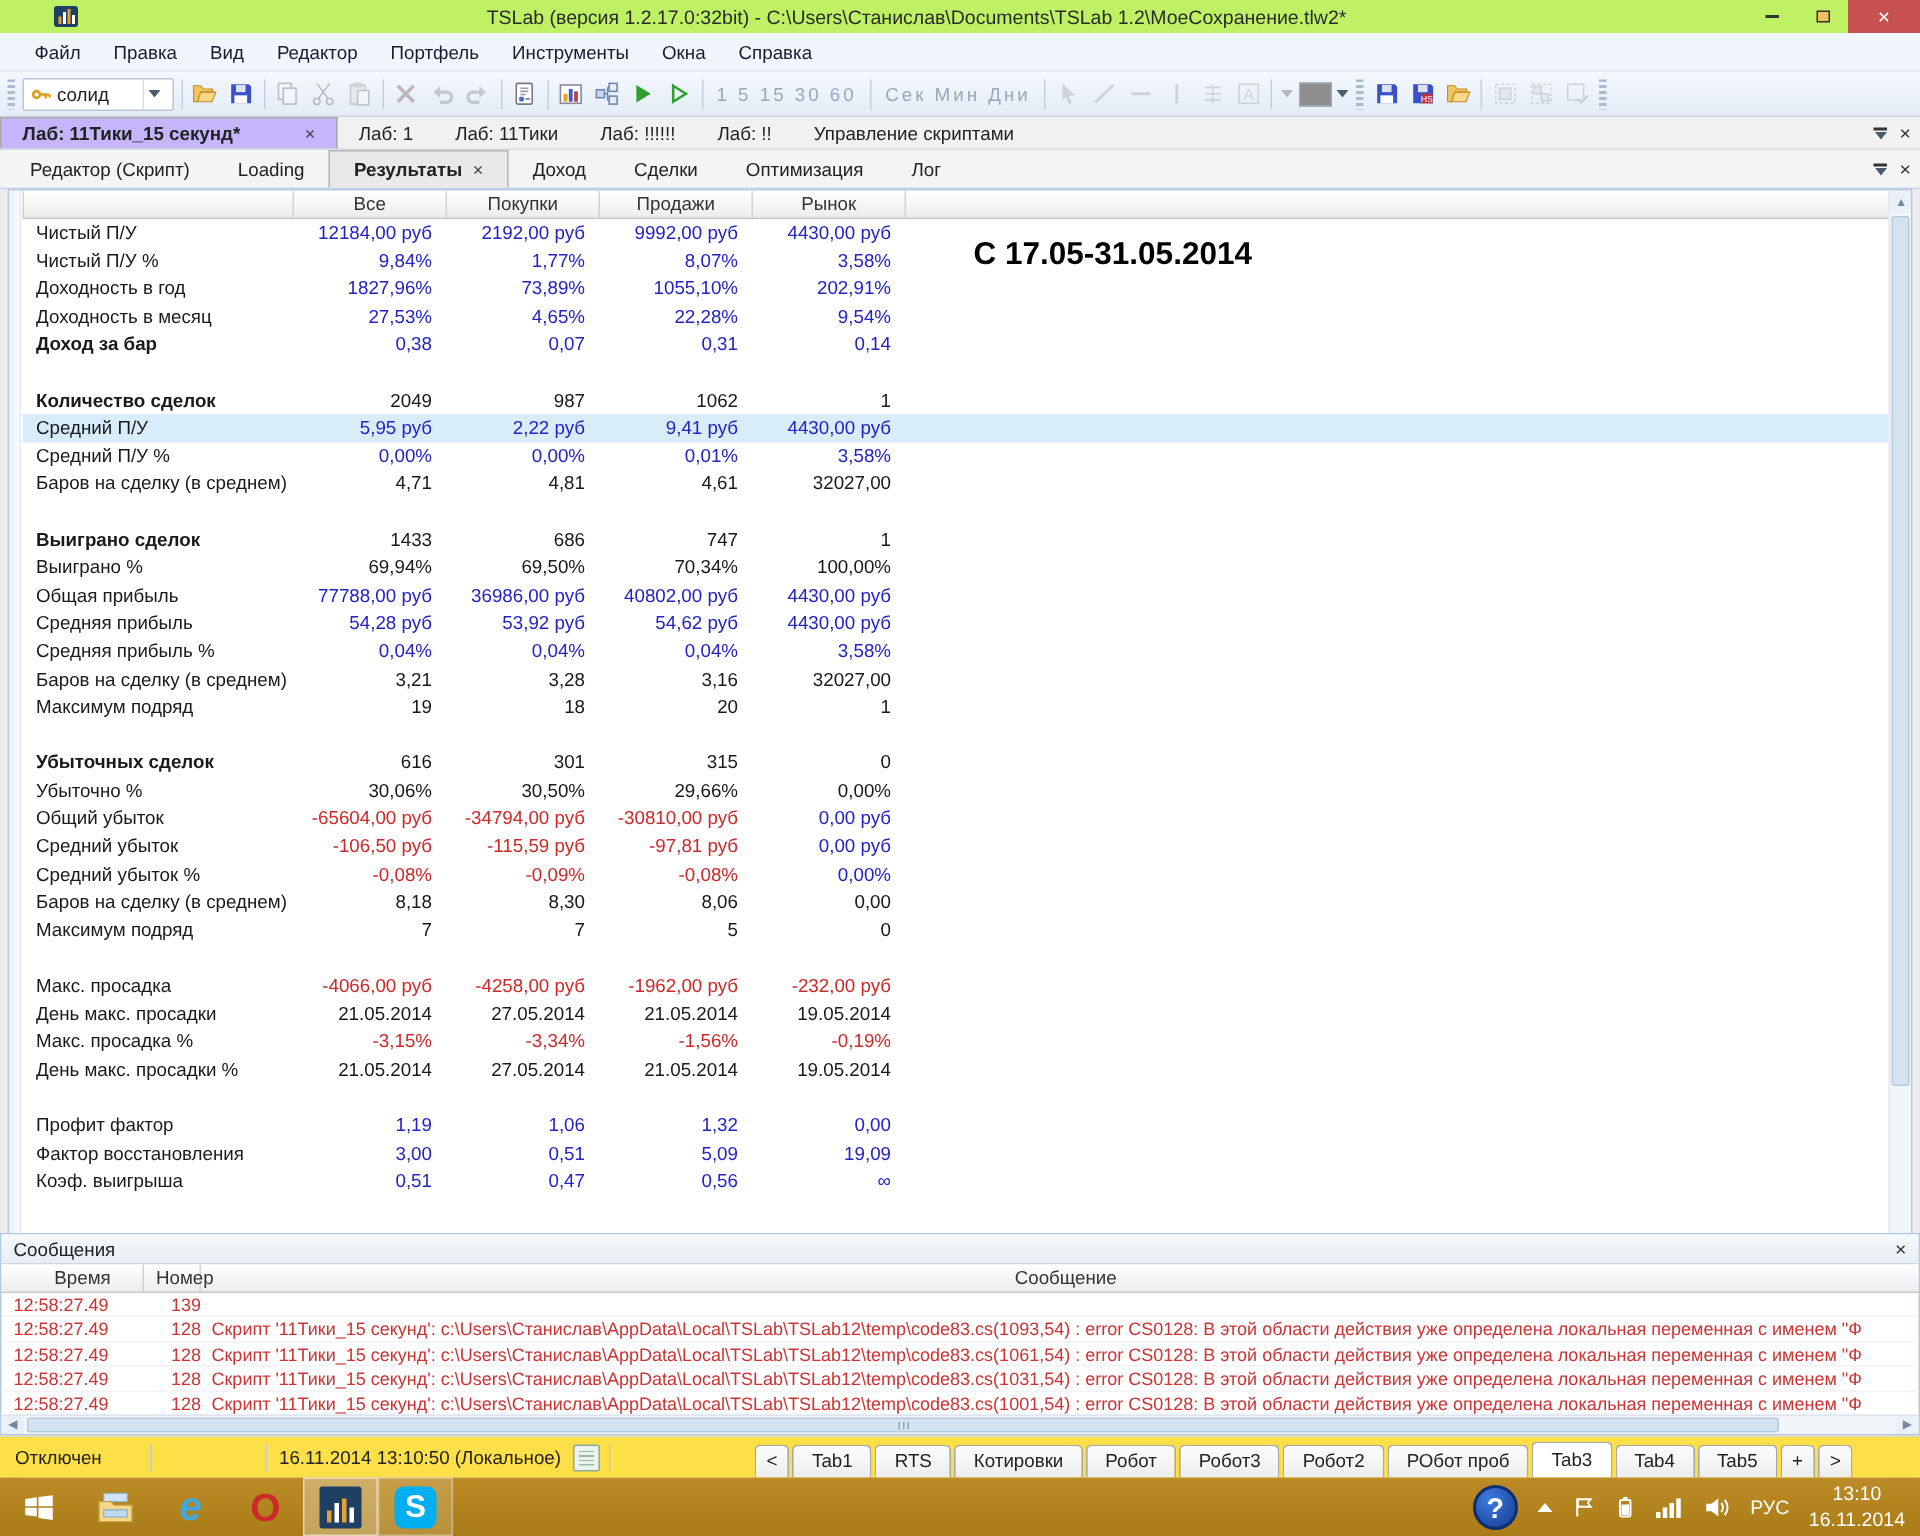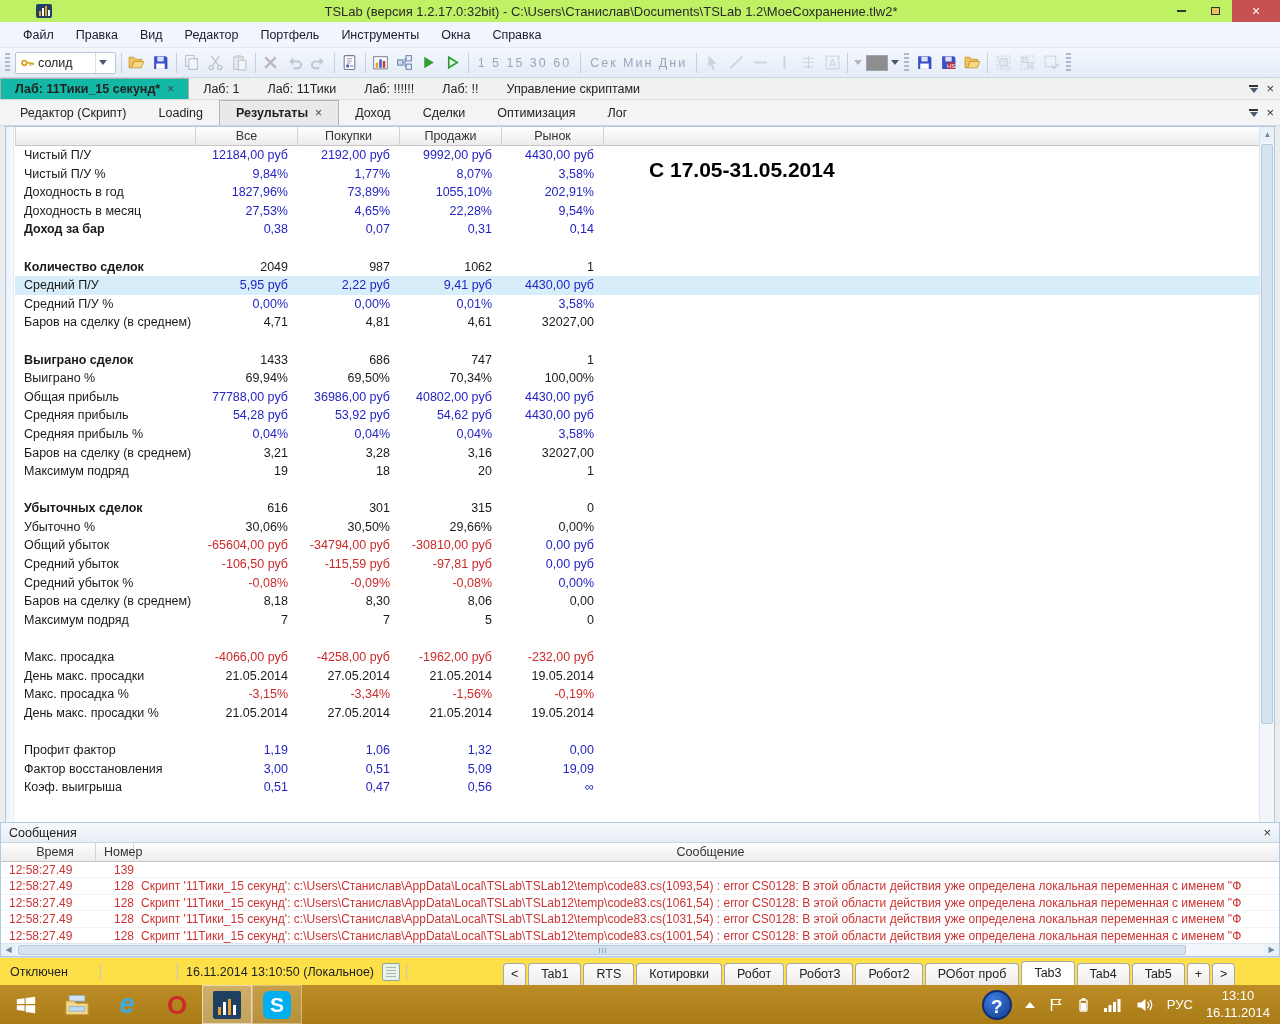--- a/index.html
+++ b/index.html
@@ -38,21 +38,21 @@
   .combo .lbl { margin:0 22px 0 4px; font-size:12.5px; color:#222; }
   .combo .drop { width:16px; height:20px; border-left:1px solid #D5DEE9; display:flex; align-items:center; justify-content:center; }
   .caret { width:0; height:0; border-left:4px solid transparent; border-right:4px solid transparent; border-top:5px solid #4A5A70; }
   .ttext { color:#9AA8B8; font-size:12.5px; letter-spacing:2px; padding:0 6px; white-space:nowrap; }
   .swatch { width:22px; height:16px; background:#8E8E8E; border:1px solid #9AA6B4; }
   .mini-drop { width:14px; display:flex; justify-content:center; }
 
   
   .labtabs { position:absolute; top:78px; left:0; right:0; height:22px; background:#F1F1F1; border-bottom:1px solid #DADADA; display:flex; align-items:stretch; }
   .ltab { display:flex; align-items:center; padding:0 14px; font-size:12.5px; color:#222; cursor:default; }
-  .ltab.active { background:#14b8a6; border:1px solid #ABABAB; border-bottom:none; font-weight:bold; }
+  .ltab.active { background:#c4b5fd; border:1px solid #ABABAB; border-bottom:none; font-weight:bold;gap:36px; }
   .tabx { margin-left:7px; color:#444; font-size:12px; font-weight:normal; }
   .strip-right { margin-left:auto; display:flex; align-items:center; padding-right:6px; gap:8px; }
   .pinlist { display:flex; flex-direction:column; align-items:center; gap:1px; }
   .pinlist b { width:9px; height:2px; background:#333; }
   .xglyph { color:#333; font-size:13px; }
 
   
   .viewtabs { position:absolute; top:100px; left:0; right:0; height:26px; background:#F4F4F4; border-bottom:1px solid #C9D6E6; display:flex; align-items:stretch; padding-left:4px; }
   .vtab { display:flex; align-items:center; padding:0 16px; font-size:12.5px; color:#222; }
   .vtab.active { font-weight:bold; background:#E9E9E9; border:1px solid #B5B5B5; border-bottom:none; }

